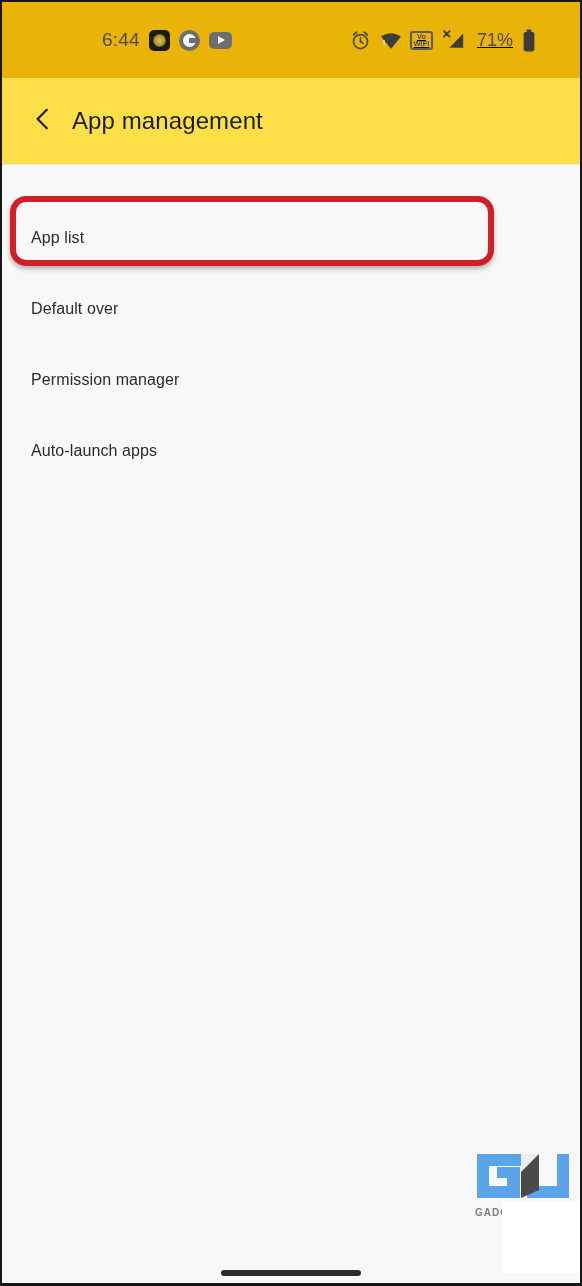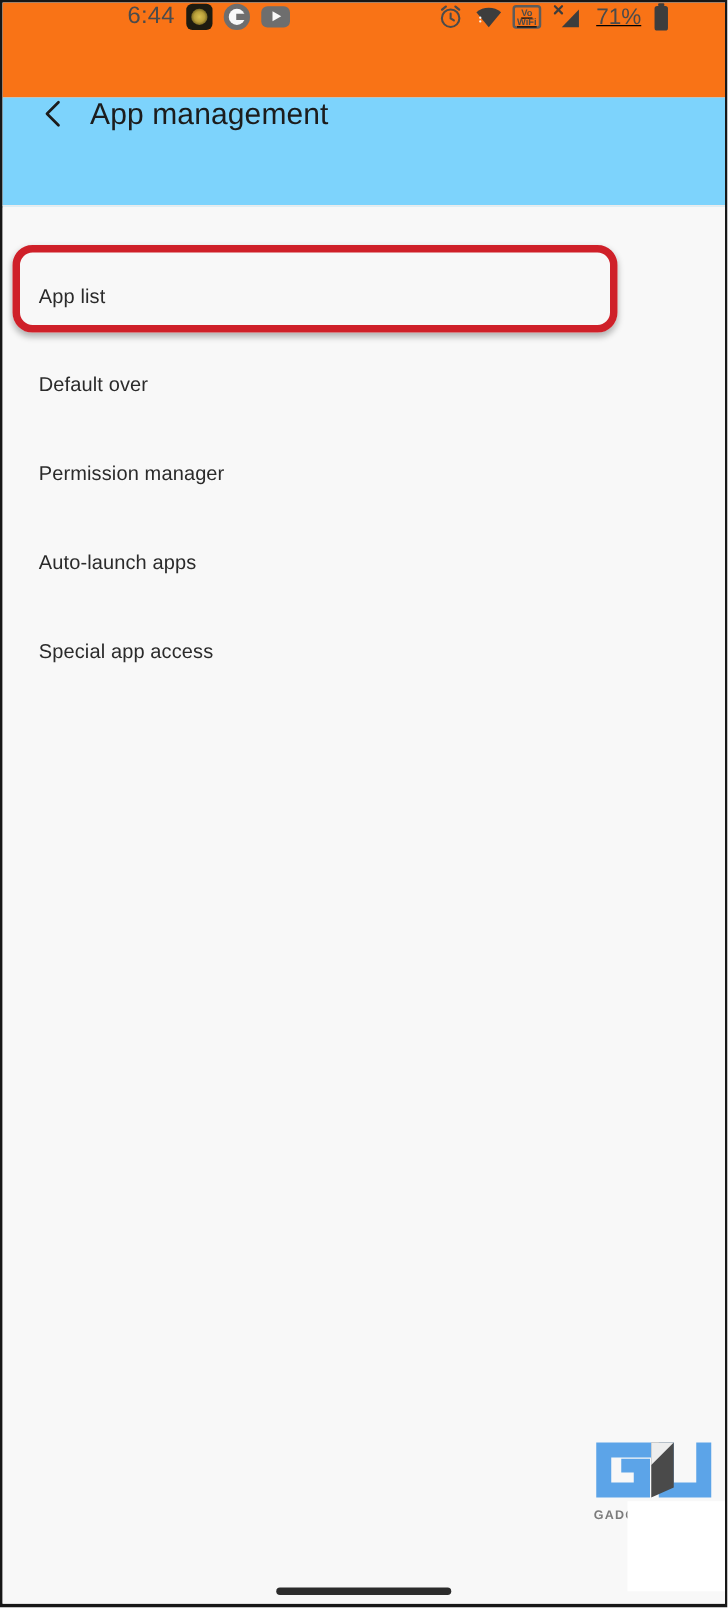--- a/index.html
+++ b/index.html
@@ -23,22 +23,22 @@
     border-bottom: 3px solid #171717;
     overflow: hidden;
   }
 
   
   .statusbar {
     position: absolute;
     top: 0; left: 0; right: 0;
     height: 76px;
     display: flex;
-    align-items: flex-start;
-    background: #f97316;
+    align-items: center;
+    background: #eab308;
   }
   .sb-left {
     display: flex;
     align-items: center;
     gap: 9px;
     margin-left: 100px;
   }
   .sb-time {
     font-size: 19px;
     color: #4b4b4b;
@@ -114,23 +114,23 @@
     font-size:7.5px;
     font-weight:bold;
     font-family:"Liberation Sans", sans-serif;
   }
 
   
   .appbar {
     position: absolute;
     top: 76px; left: 0; right: 0;
     height: 87px;
-    background: #7dd3fc;
-    display: flex;
-    align-items: flex-start;
+    background: #fde047;
+    display: flex;
+    align-items: center;
     border-bottom: 1px solid #ebebeb;
   }
   .back-btn {
     width: 30px; height: 30px;
     margin-left: 26px;
     display:flex;align-items:center;justify-content:center;
     cursor: pointer;
   }
   .appbar-title {
     margin-left: 14px;
@@ -281,21 +281,20 @@
       </span>
     </div>
     <div class="appbar-title">App management</div>
   </div>
 
   <div class="list">
     <div class="list-item">App list</div>
     <div class="list-item">Default over</div>
     <div class="list-item">Permission manager</div>
     <div class="list-item">Auto-launch apps</div>
-    <div class="list-item">Special app access</div>
   </div>
 
   <div class="annot-box"></div>
 
   <div class="watermark">
     <svg viewBox="0 0 96 58" width="96" height="58">
 
       <path d="M2 4 H46 V16 H14 V36 H32 V28 H22 V17 H45 V48 H2 Z" fill="#5ca4e8"></path>
 
       <path d="M52 4 H64 V36 H82 V4 H94 V48 H52 Z" fill="#5ca4e8"></path>

